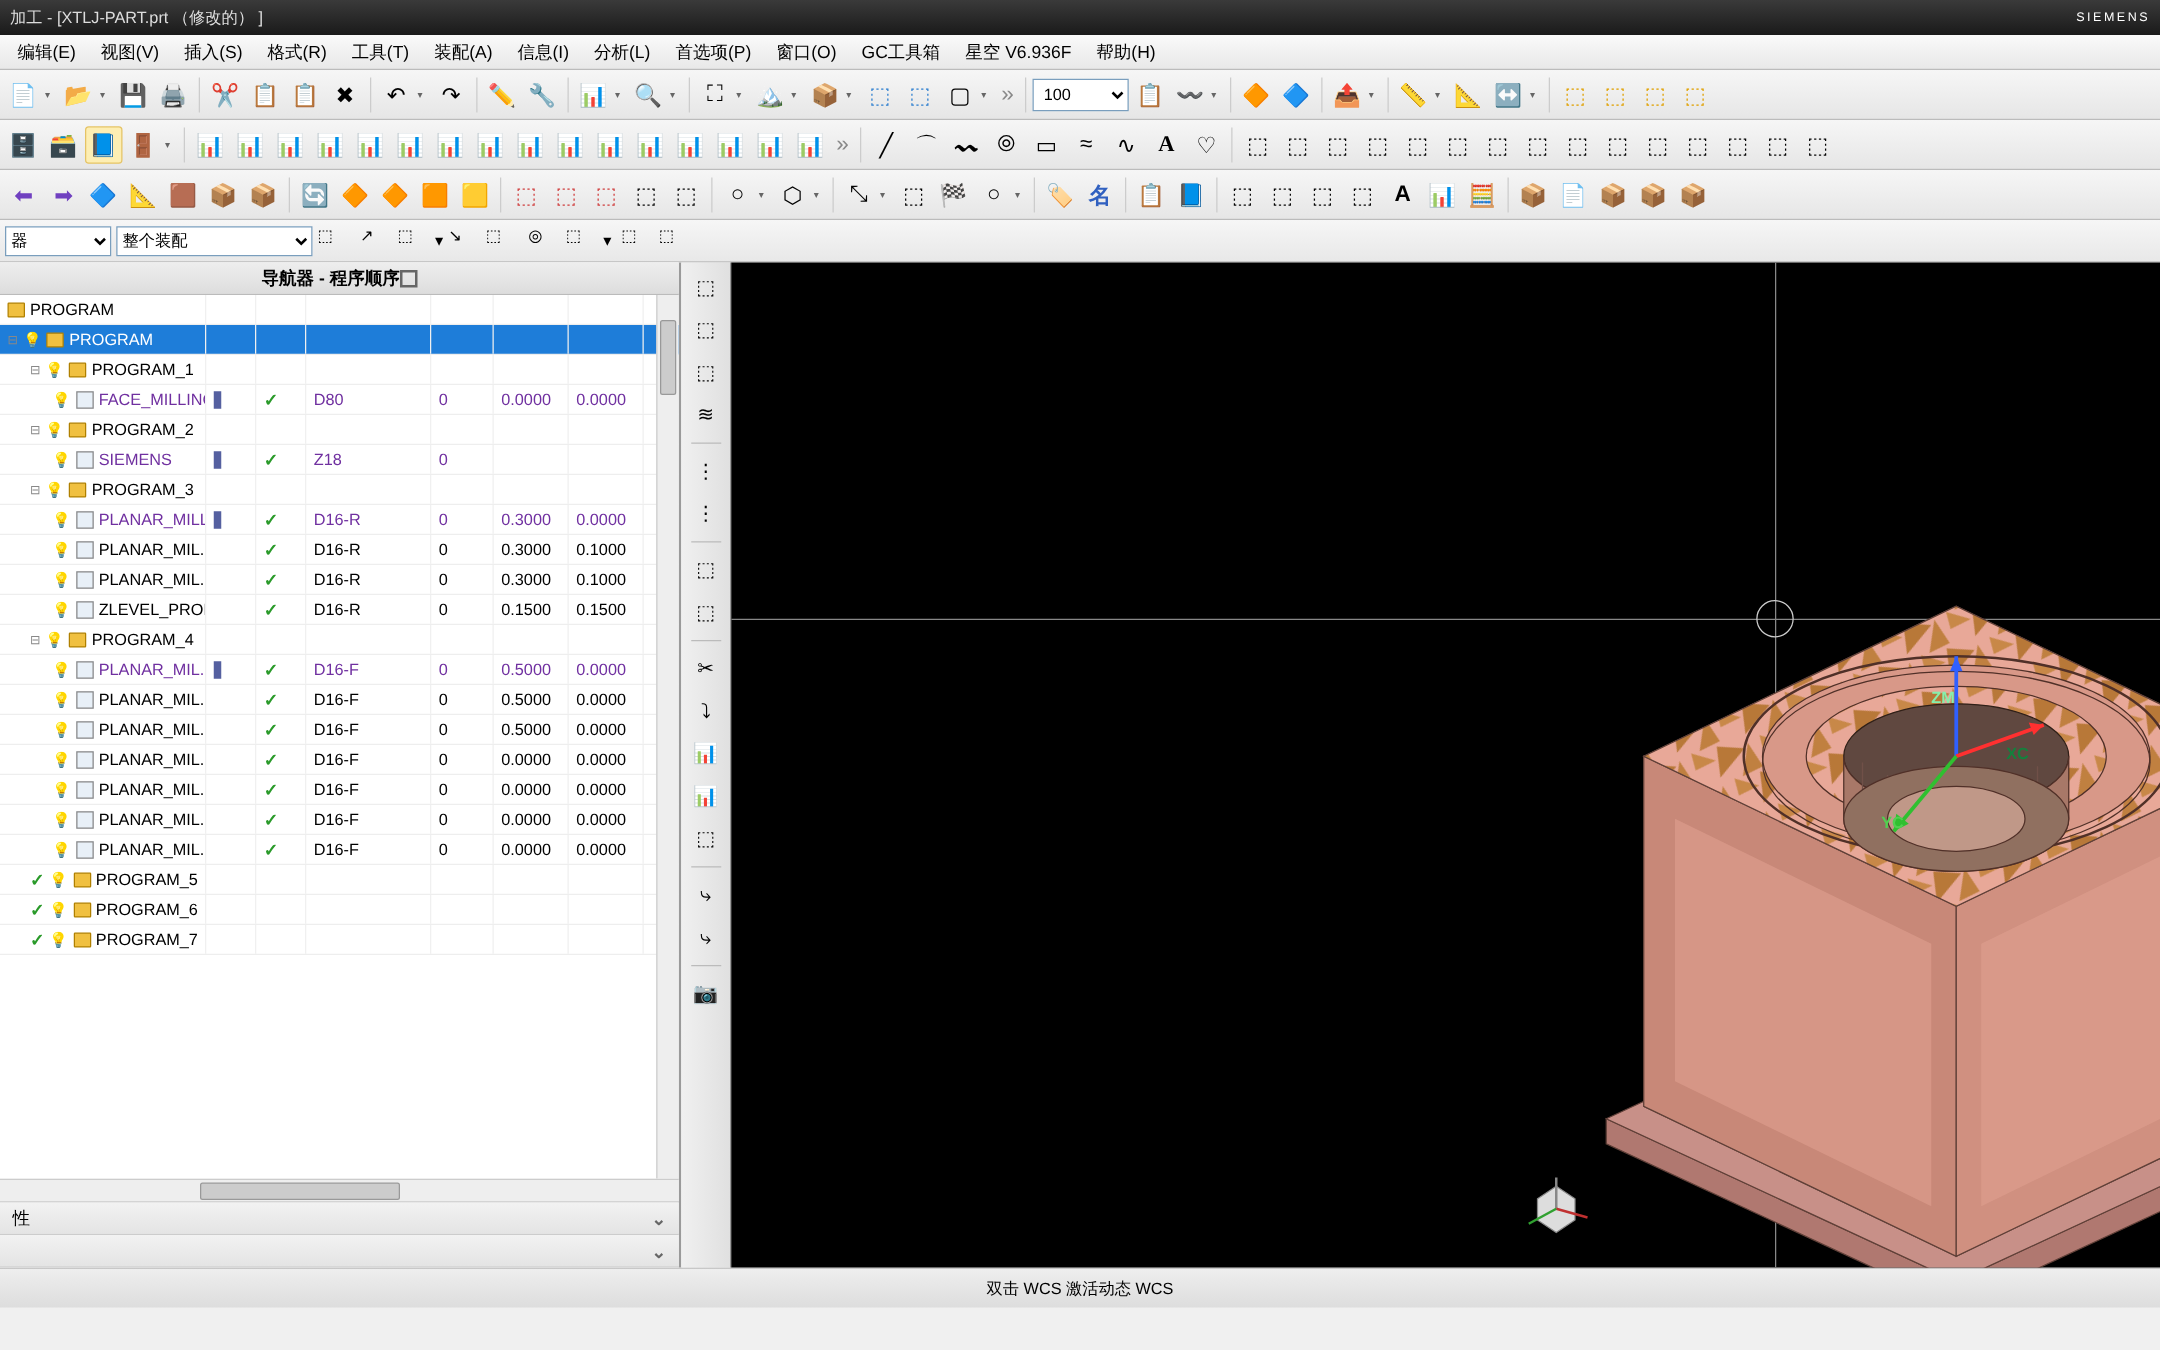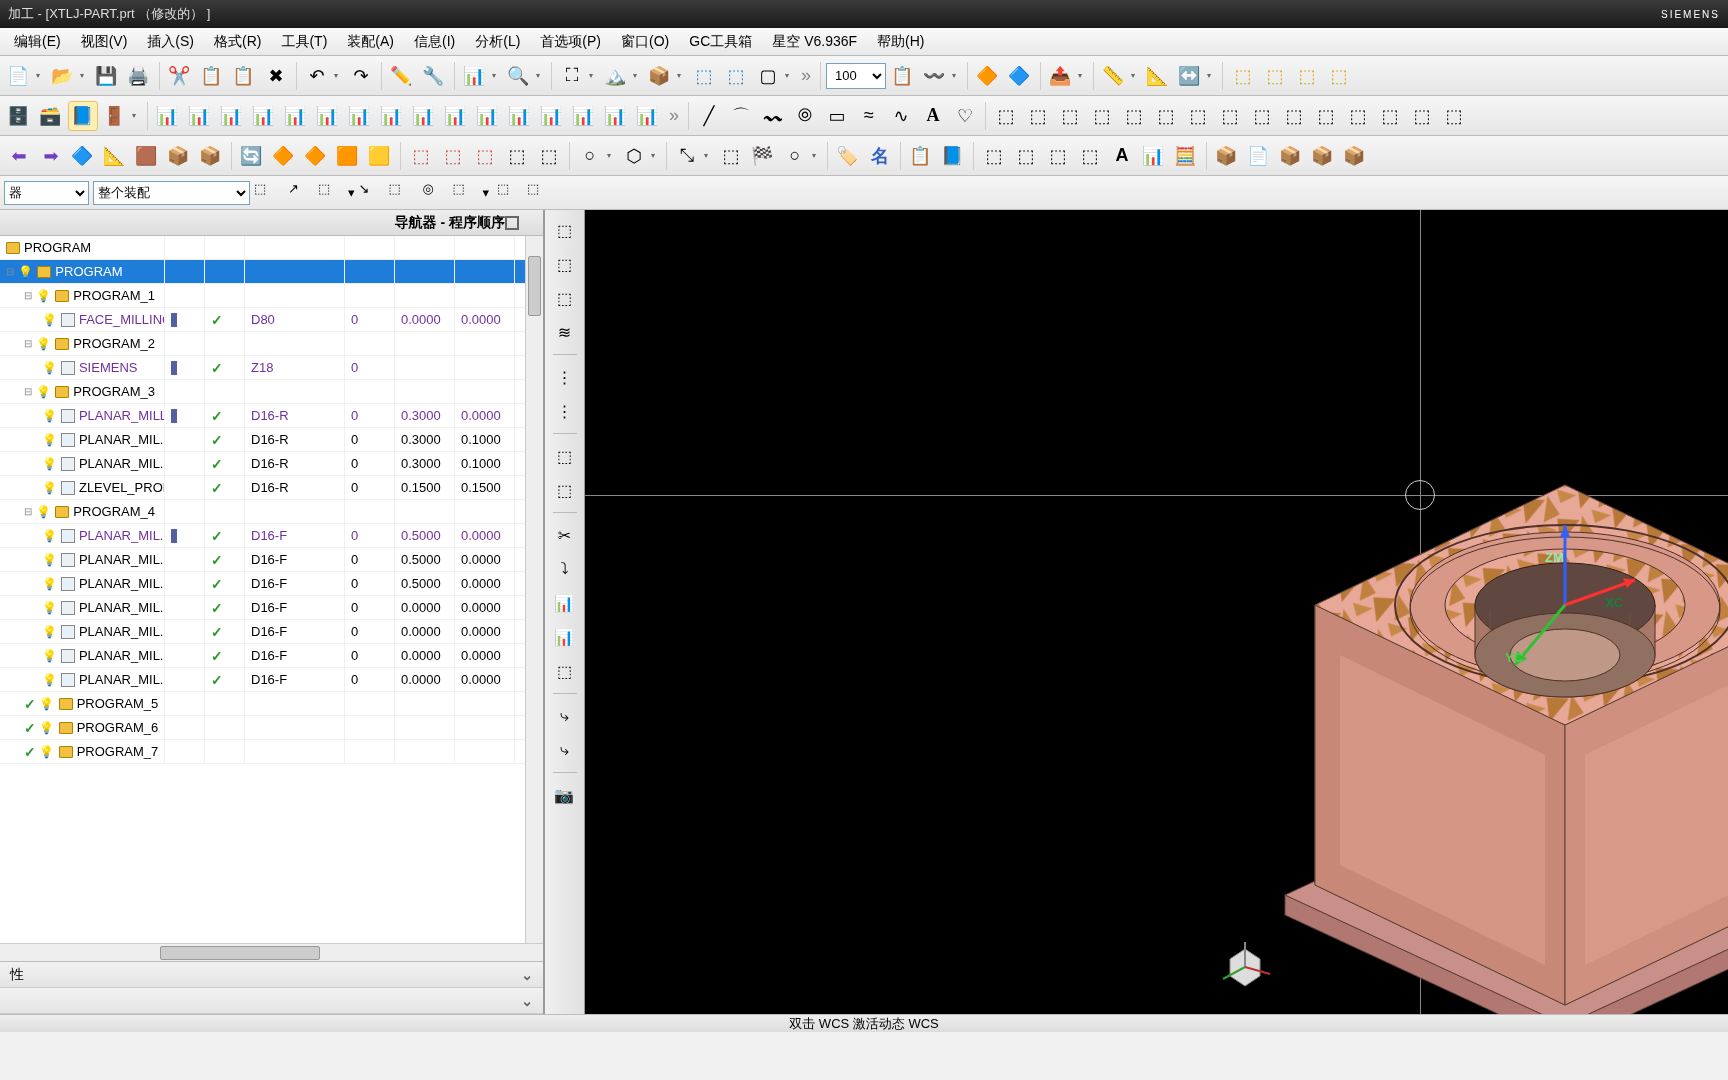--- a/index.html
+++ b/index.html
@@ -16,21 +16,21 @@
 .tbrow .sep { width: 1px; height: 28px; background: #ccc; margin: 0 3px; }
 .tbrow .dd { width: 10px; font-size: 8px; color: #666; }
 .tbrow .sel { height: 26px; border: 1px solid #7a9ebd; background: #fff; padding: 0 4px; font-size: 13px; }
 .tbrow .over { font-size: 18px; color: #888; padding: 0 4px; }
 
 .selrow { height: 34px; background: linear-gradient(#f6f6f6,#e8e8e8); border-bottom: 1px solid #bbb; display: flex; align-items: center; padding: 0 4px; gap: 4px; }
 .selrow select { height: 24px; border: 1px solid #7a9ebd; font-size: 13px; background: #fff; }
 
 .workarea { display: flex; height: calc(1080px - 28px - 28px - 40px - 40px - 40px - 40px - 34px - 26px); }
 .navpanel { width: 545px; border-right: 2px solid #9a9a9a; display: flex; flex-direction: column; background: #fff; }
-.navhead { height: 26px; background: linear-gradient(#eee,#ddd); border-bottom: 1px solid #bbb; display: flex; align-items: center; padding: 0 24px; font-size: 14px; font-weight: bold; justify-content: flex-end; }
+.navhead { height: 26px; background: linear-gradient(#eee,#ddd); border-bottom: 1px solid #bbb; display: flex; align-items: center; padding: 0 24px; font-size: 14px; font-weight: bold; justify-content: center; }
 .navhead .sq { width: 14px; height: 14px; border: 2px solid #666; }
 
 .gridhead { height: 28px; display: flex; border-bottom: 1px solid #bbb; background: linear-gradient(#f8f8f8,#e8e8e8); font-size: 13px; }
 .gridhead > div { border-right: 1px solid #ccc; padding: 5px 6px; overflow: hidden; white-space: nowrap; }
 .gridbody { flex: 1; overflow-y: auto; position: relative; text-align: right; }
 .row { height: 24px; display: flex; align-items: center; border-bottom: 1px solid #eee; font-size: 13px; }
 .row > div { border-right: 1px solid #f0f0f0; padding: 0 6px; overflow: hidden; white-space: nowrap; text-overflow: ellipsis; display: flex; align-items: center; height: 100%; }
 .row.sel { background: #1e7dd9; color: #fff; }
 .row .nm { display: flex; align-items: center; gap: 4px; }
 .ic-folder { width: 14px; height: 12px; background: #f0c040; border: 1px solid #b08000; border-radius: 1px; display: inline-block; }
@@ -64,21 +64,21 @@
 .crosshair-h { position: absolute; top: 285px; left: 0; right: 0; height: 1px; background: #888; }
 .crosshair-v { position: absolute; left: 835px; top: 0; bottom: 0; width: 1px; background: #888; }
 .crosshair-c { position: absolute; left: 820px; top: 270px; width: 30px; height: 30px; border: 1px solid #ccc; border-radius: 50%; }
 
 .part3d { position: absolute; left: 680px; top: 215px; width: 600px; height: 620px; }
 .part3d svg { width: 100%; height: 100%; }
 
 .triad { position: absolute; left: 630px; bottom: 20px; width: 60px; height: 60px; }
 .zm-label { position: absolute; font-size: 13px; font-weight: bold; }
 
-.status { height: 18px; background: linear-gradient(#eee,#ddd); border-top: 1px solid #bbb; display: flex; align-items: center; padding: 0 10px; font-size: 13px; justify-content: center; }
+.status { height: 32px; background: linear-gradient(#eee,#ddd); border-top: 1px solid #bbb; display: flex; align-items: center; padding: 0 10px; font-size: 13px; justify-content: center; }
 
 .scrollbar { position: absolute; right: 0; top: 0; bottom: 0; width: 18px; background: #eee; border-left: 1px solid #ccc; }
 .scrollbar .th { position: absolute; left: 2px; right: 2px; top: 20px; height: 60px; background: #ccc; border: 1px solid #999; border-radius: 2px; }
 </style>
 </head>
 <body>
 
 <div class="titlebar">
   <span>加工 - [XTLJ-PART.prt  （修改的） ]</span>
   <span class="brand">SIEMENS</span>
@@ -130,21 +130,21 @@
   <div class="tb">🏔️</div>
     <div class="dd">▾</div>
   <div class="tb">📦</div>
     <div class="dd">▾</div>
   <div class="tb" style="color:#3080d0">⬚</div>
   <div class="tb" style="color:#3080d0">⬚</div>
   <div class="tb">▢</div>
     <div class="dd">▾</div>
   <div class="over">»</div>
   <div class="sep"></div>
-  <select class="sel" style="width:60px"><option>100</option></select>
+  <select class="sel" style="width:77px"><option>100</option></select>
   <div class="tb">📋</div>
   <div class="tb">〰️</div>
     <div class="dd">▾</div>
   <div class="sep"></div>
   <div class="tb">🔶</div>
   <div class="tb">🔷</div>
   <div class="sep"></div>
   <div class="tb">📤</div>
     <div class="dd">▾</div>
   <div class="sep"></div>

